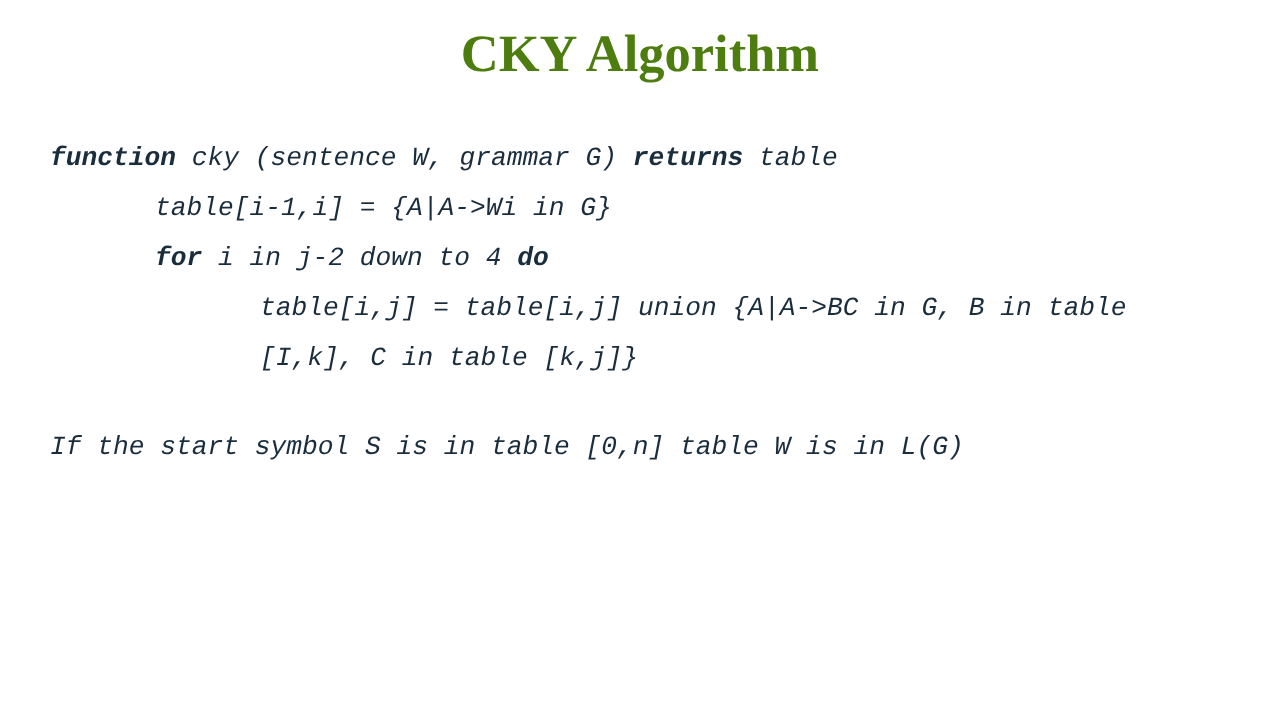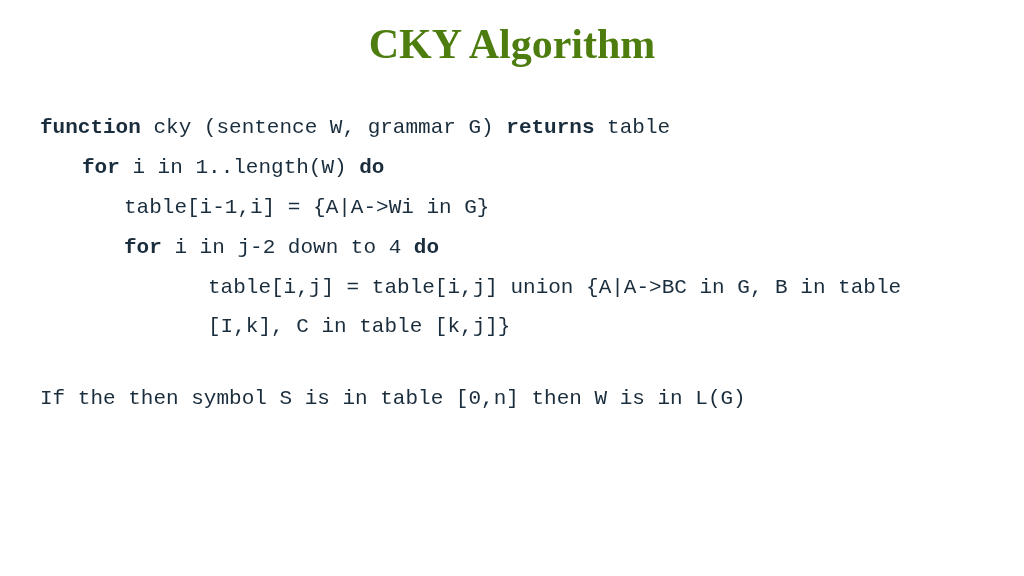--- a/index.html
+++ b/index.html
@@ -21,20 +21,21 @@
       font-weight: bold;
       font-size: 42px;
       margin-bottom: 40px;
       font-family: Georgia, 'Times New Roman', serif;
     }
     .code-block {
       font-family: 'Courier New', Courier, monospace;
       font-size: 21px;
       color: #1a2d3d;
       line-height: 1.9;
+      font-style: italic;
     }
     .code-line {
       white-space: pre-wrap;
     }
     .kw {
       font-weight: bold;
     }
     .indent1 { padding-left: 42px; }
     .indent2 { padding-left: 84px; }
     .indent3 { padding-left: 126px; }
@@ -42,26 +43,25 @@
     .spacer { height: 32px; }
   </style>
 </head>
 <body>
 
 <h1 class="title">CKY Algorithm</h1>
 
 <div class="code-block">
   <div class="code-line"><span class="kw">function</span><span> cky (sentence W, grammar G) </span><span class="kw">returns</span><span> table</span></div>
 
-  <div class="code-line indent1"><span class="kw">for</span><span> i in 1..length(W) </span><span class="kw">do</span></div>
 
   <div class="code-line indent2"><span>table[i-1,i] = {A|A-&gt;Wi in G}</span></div>
 
 
   <div class="code-line indent2"><span class="kw">for</span><span> i in j-2 down to 4 </span><span class="kw">do</span></div>
 
 
   <div class="code-line indent4"><span>table[i,j] = table[i,j] union {A|A-&gt;BC in G, B in table [I,k], C in table [k,j]}</span></div>
 
   <div class="spacer"></div>
 
-  <div class="code-line"><span>If the then symbol S is in table [0,n] then W is in L(G)</span></div>
+  <div class="code-line"><span>If the start symbol S is in table [0,n] table W is in L(G)</span></div>
 </div>
 
 </body></html>

